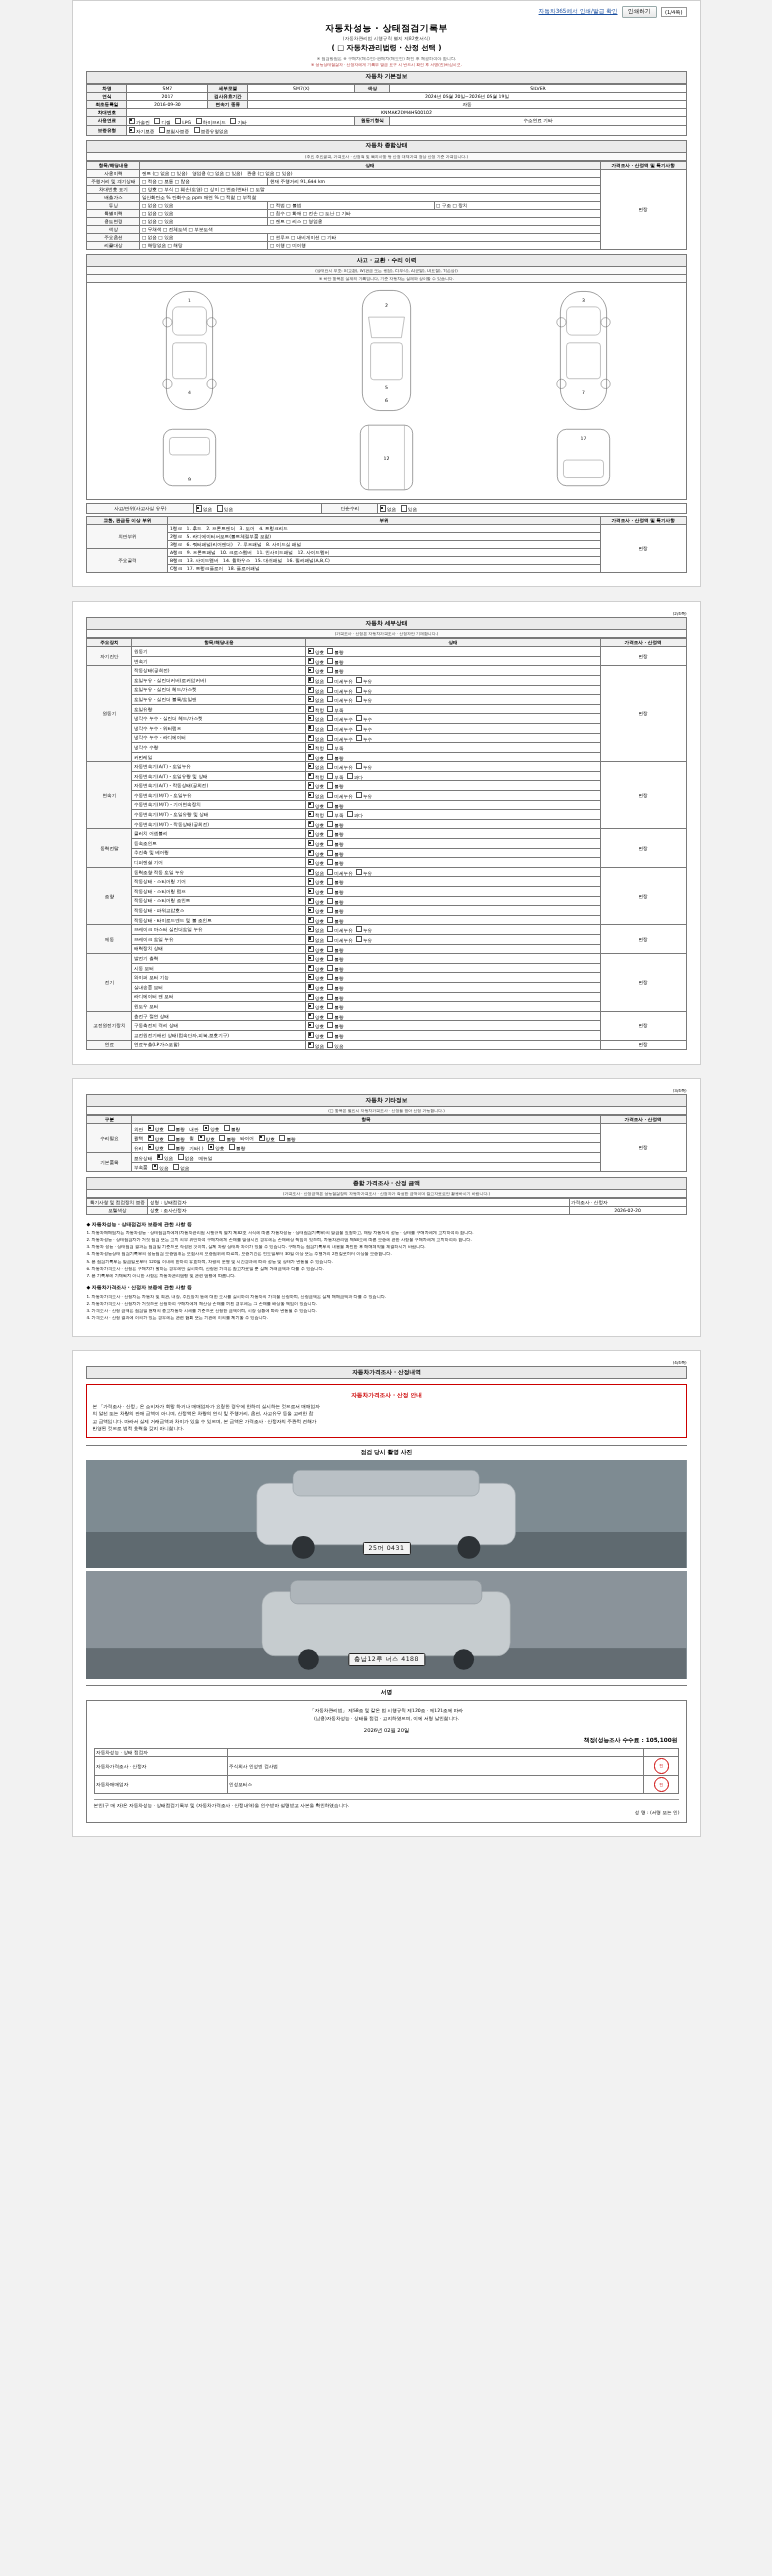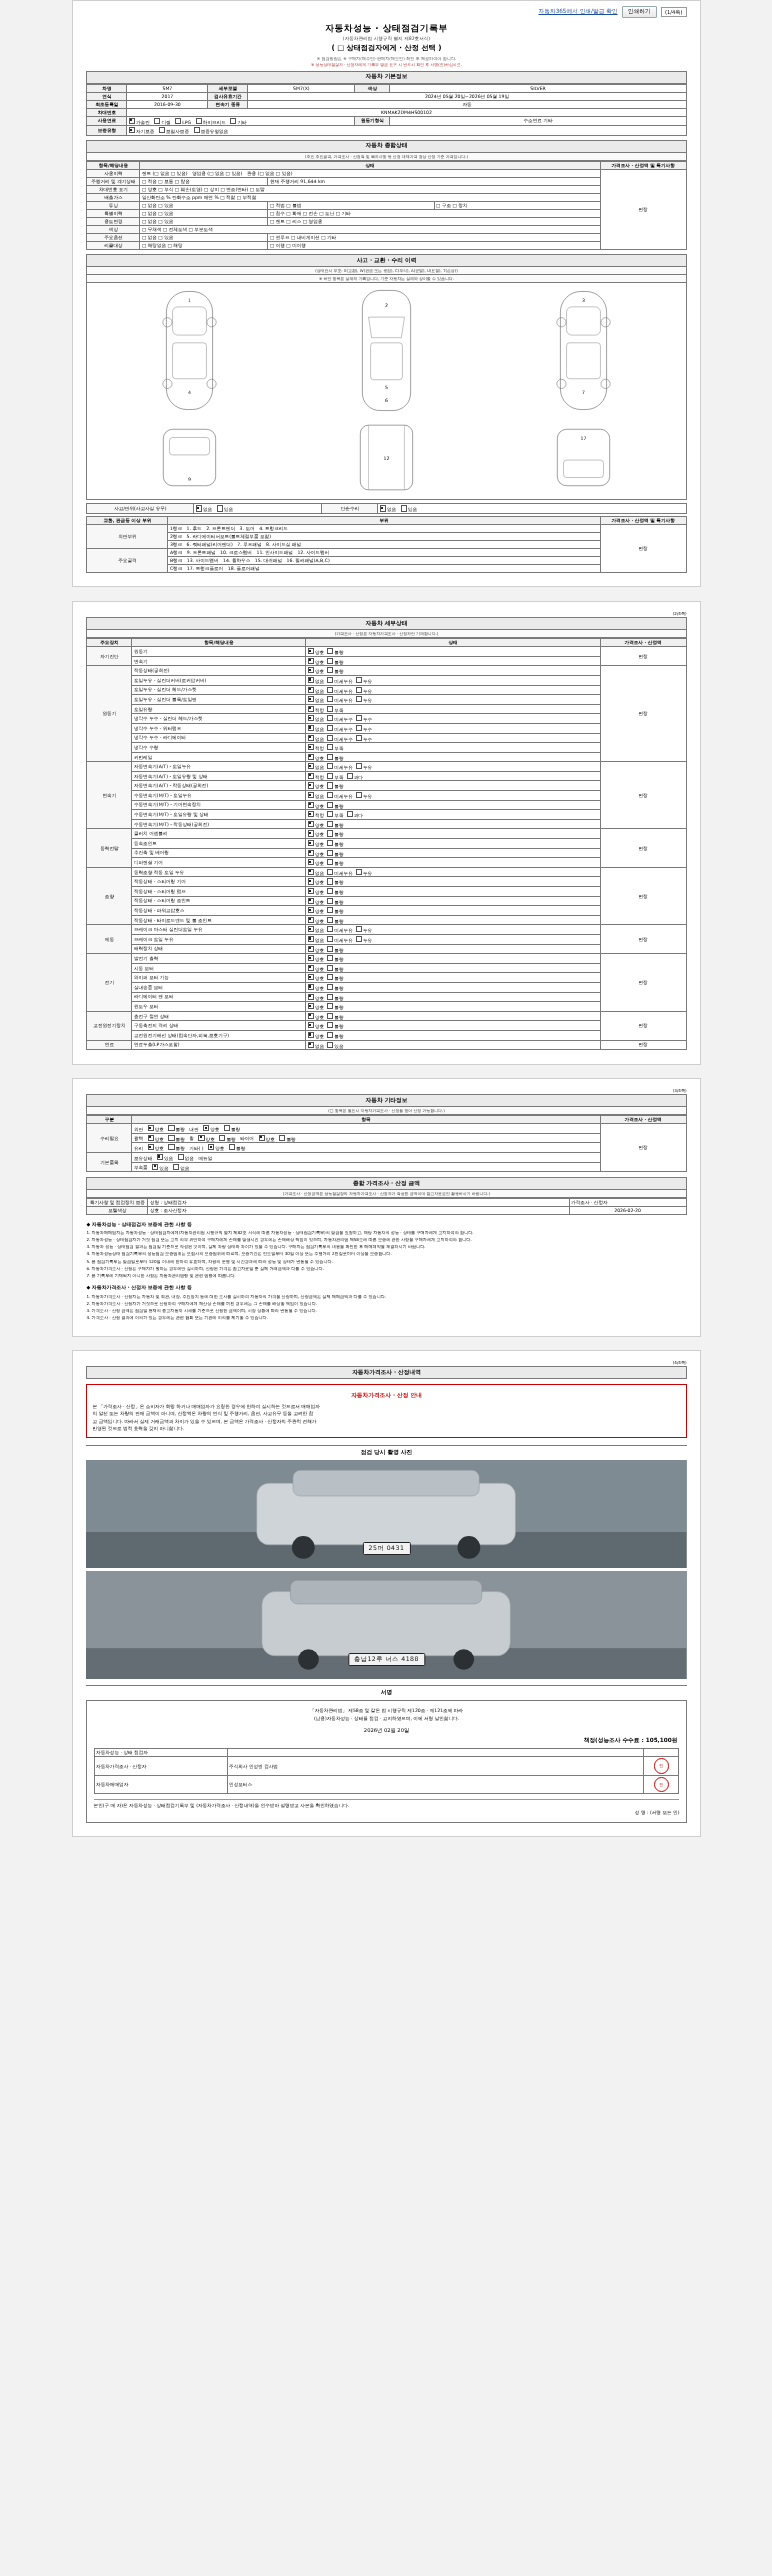--- a/index.html
+++ b/index.html
@@ -50,21 +50,21 @@
 
   <div class="sheet first">
     <div class="topbar">
       <span class="linklbl">자동차365에서 인쇄/발급 확인</span>
       <button class="btn-print">인쇄하기</button>
       <span class="pagetag" style="position:static">(1/4쪽)</span>
     </div>
 
     <div class="doc-title">자동차성능 · 상태점검기록부</div>
     <div class="doc-sub">(자동차관리법 시행규칙 별지 제82호서식)</div>
-    <div class="doc-title2">( □ 상태점검자에게 · 산정 선택 )</div>
+    <div class="doc-title2">( □ 자동차관리법령 · 산정 선택 )</div>
     <div class="doc-note">※ 점검방법은 ※ 구매자(매수인)·판매자(매도인) 확인 후 제공하여야 합니다.</div>
     <div class="doc-note2">※ 성능상태점검자 · 산정자에게 기록부 발급 요구 시 반드시 확인 후 서명(인)하십시오.</div>
 
     <div class="secthead">자동차 기본정보</div>
     <table>
       <tbody>
           <tr>
         <td class="lbl" style="width:36px">차명</td>
         <td style="width:77px" class="ctr">SM7</td>
         <td class="lbl" style="width:36px">세부모델</td>

